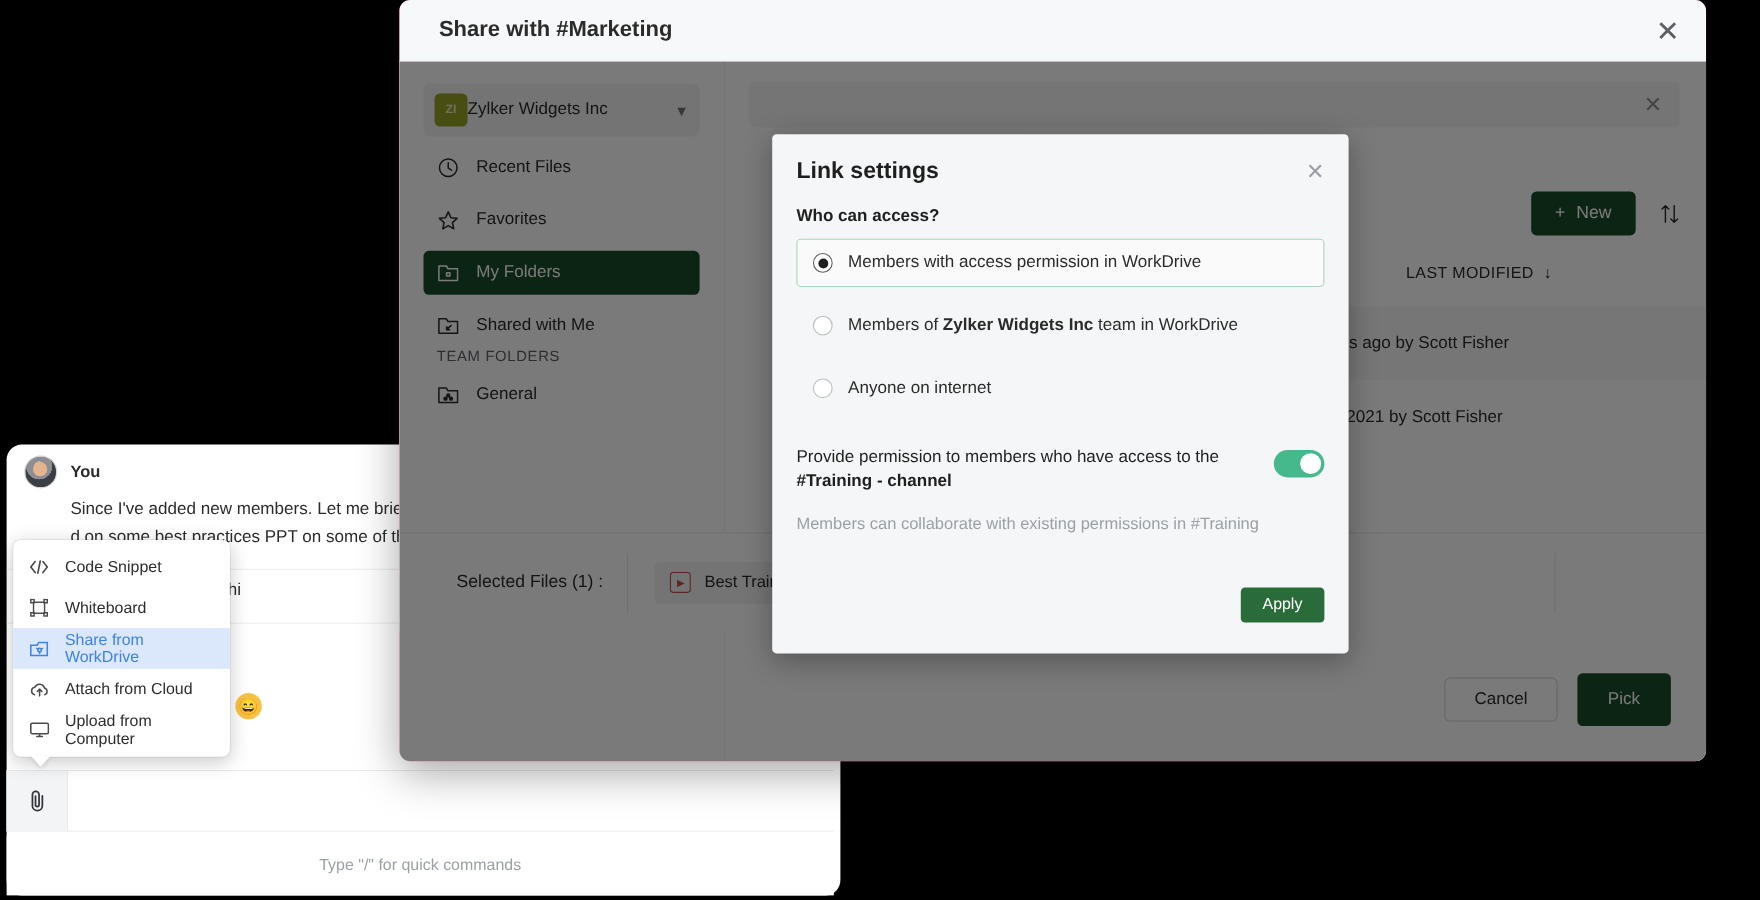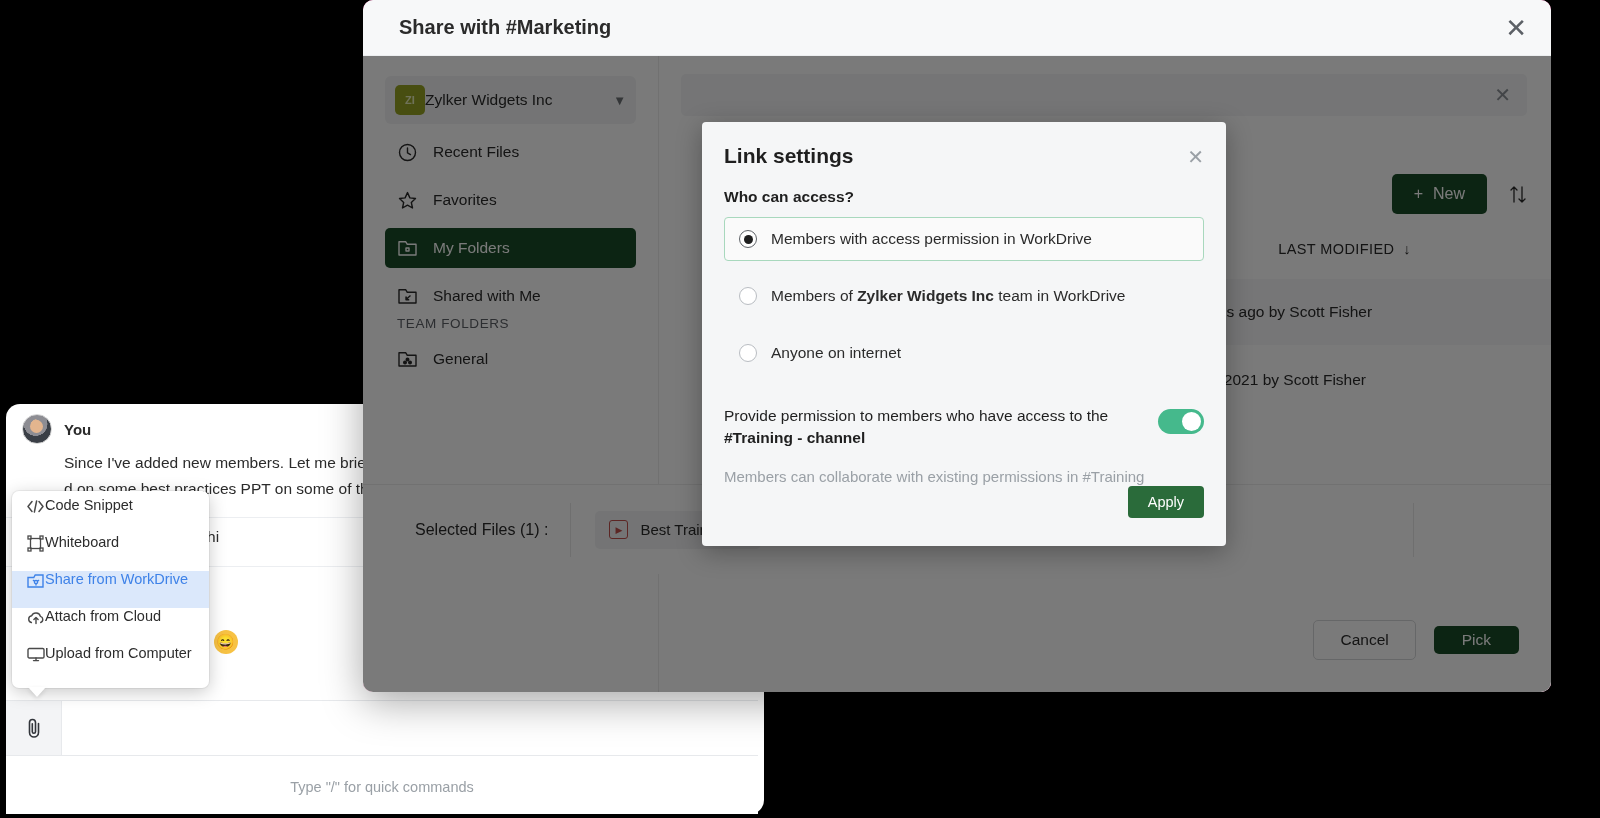--- a/index.html
+++ b/index.html
@@ -81,21 +81,21 @@
     z-index: 30;
   }
   .attach-menu::after {
     content: ""; position: absolute; left: 16px; bottom: -9px;
     width: 0; height: 0;
     border-left: 9px solid transparent; border-right: 9px solid transparent;
     border-top: 10px solid #ffffff;
     filter: drop-shadow(0 2px 2px rgba(0,0,0,.12));
   }
   .attach-item {
-    display: flex; align-items: flex-start; 
+    display: flex; align-items: center; gap: 14px;
     height: 37px; padding: 0 14px;
     font-size: 14.5px; color: #2d2d2d;
   }
   .attach-item.active { background: #dbe8fb; color: #3e82e8; }
   .attach-icon { width: 19px; height: 19px; display: flex; align-items: center; justify-content: center; color: #4a4a4a; flex: none; }
   .attach-item.active .attach-icon { color: #3e82e8; }
 
   
   .share-modal {
     position: absolute; left: 363px; top: 0;
@@ -202,29 +202,29 @@
   .wd-actions {
     position: absolute; right: 32px; bottom: 32px;
     display: flex; align-items: center; gap: 18px;
   }
   .btn-cancel {
     height: 40px; padding: 0 26px; border-radius: 5px;
     border: 1px solid #d6d8da; background: #fff; color: #2b2b2b; font-size: 15.5px;
     display: flex; align-items: center;
   }
   .btn-pick {
-    height: 28px; padding: 0 28px; border-radius: 5px;
+    height: 48px; padding: 0 28px; border-radius: 5px;
     background: #1b4d28; color: #fff; font-size: 15.5px;
     display: flex; align-items: center;
   }
 
   
   .link-dialog {
     position: absolute; left: 339px; top: 66px;
-    width: 524px; height: 424px;
+    width: 524px; height: 472px;
     background: #f5f6f7; border-radius: 4px;
     box-shadow: 0 6px 26px rgba(0,0,0,.3);
     z-index: 20;
     padding: 22px 22px 16px 22px;
   }
   .ld-head { display: flex; align-items: flex-start; justify-content: space-between; }
   .ld-title { font-size: 21px; font-weight: bold; color: #1f1f1f; }
   .ld-close { font-size: 20px; color: #9aa0a6; font-weight: 300; line-height: 1; margin-top: 3px; }
   .ld-sub { margin-top: 20px; font-size: 15.5px; font-weight: bold; color: #1f1f1f; }
 

